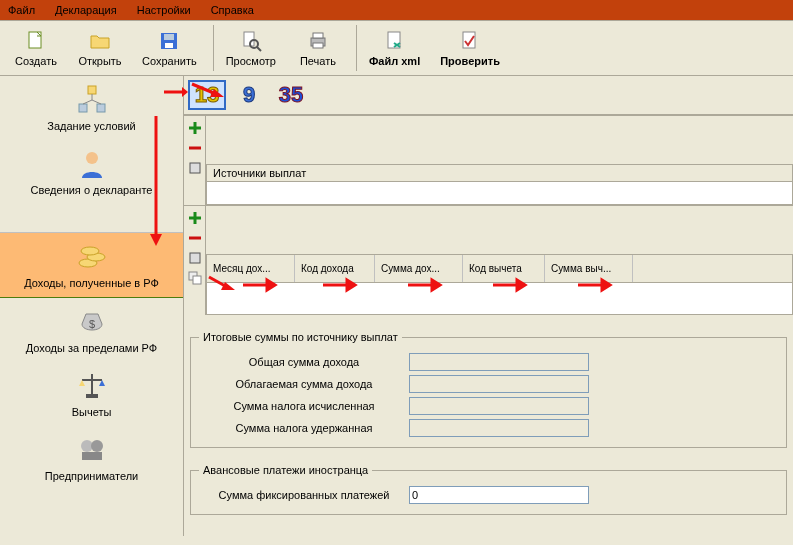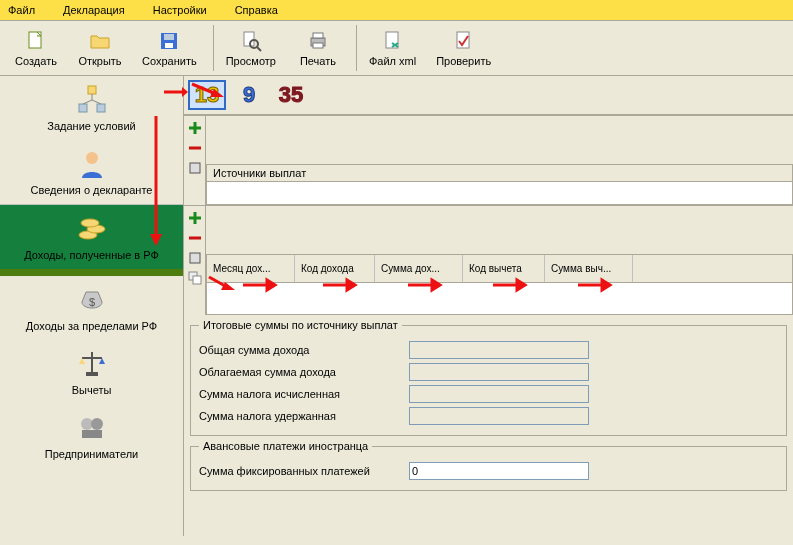--- a/index.html
+++ b/index.html
@@ -1,47 +1,47 @@
 <!DOCTYPE html>
 <html><head>
 <meta charset="utf-8">
 <style>
   * { box-sizing: border-box; font-family: Tahoma, Arial, sans-serif; font-size: 11px; }
   body { margin: 0; background: #ece9d8; width: 793px; height: 545px; overflow: hidden; }
-  .menubar { background: #fde047; padding: 2px 4px; display: flex; gap: 20px; border-bottom: 1px solid #aca899; }
+  .menubar { background: #c2410c; padding: 2px 4px; display: flex; gap: 12px; border-bottom: 1px solid #aca899; }
   .menubar span { padding: 2px 4px; cursor: default; }
   .toolbar { background: #ece9d8; border-bottom: 1px solid #aca899; display: flex; padding: 4px 6px; gap: 4px; }
   .tool-group { display: flex; gap: 4px; padding-right: 8px; border-right: 1px solid #aca899; }
-  .tool-group:last-child { border-right: none; }
+  .tool-group:last-child { border-right: none; font-weight: bold; }
   .tool-btn { display: flex; flex-direction: column; align-items: center; justify-content: flex-end; padding: 4px 8px; min-width: 60px; cursor: pointer; text-align: right; }
   .tool-btn svg { width: 24px; height: 24px; margin-bottom: 2px; }
   .tool-btn span { font-size: 11px; }
   .main { display: flex; height: 460px; }
   .sidebar { width: 184px; background: #ece9d8; border-right: 1px solid #aca899; display: flex; flex-direction: column; }
   .side-item { display: flex; flex-direction: column; align-items: center; padding: 8px 4px; cursor: pointer; }
-  .side-item.selected { background: #15803d; border-top: 1px solid #c0c0c0; border-bottom: 7px solid #4d7c0f; }
+  .side-item.selected { background: #fdba74; border-top: 1px solid #c0c0c0; border-bottom: 1px solid #4d7c0f; margin-top: 28px; }
   .side-item svg, .side-item .ic { width: 32px; height: 32px; margin-bottom: 4px; }
   .side-item span { text-align: center; }
   .content { flex: 1; display: flex; flex-direction: column; background: #ece9d8; }
   .rate-bar { display: flex; align-items: center; gap: 4px; padding: 4px; border-bottom: 1px solid #aca899; }
   .rate-btn { width: 38px; height: 30px; border: 2px solid transparent; display: flex; align-items: center; justify-content: center; font-family: 'Arial Black', sans-serif; font-size: 22px; font-weight: 900; }
   .rate-btn.active { border: 2px solid #316ac5; background: #cfe3ff; }
   .rate-13 { color: #e6c200; -webkit-text-stroke: 1px #7a5c00; }
   .rate-9  { color: #3b6fd6; -webkit-text-stroke: 1px #1d3a7d; }
-  .rate-35 { color: #7f1d1d; text-align: right; -webkit-text-stroke: 1px #7a1020; }
+  .rate-35 { color: #1d4ed8; text-align: right; -webkit-text-stroke: 1px #7a1020; }
   .panel-row { display: flex; border-top: 1px solid #aca899; }
   .mini-toolbar { width: 22px; display: flex; flex-direction: column; align-items: center; gap: 4px; padding: 4px 0; background: #ece9d8; border-right: 1px solid #aca899; }
   .mini-btn { width: 16px; height: 16px; display: flex; align-items: center; justify-content: center; cursor: pointer; }
   .panel-body { flex: 1; background: #fff; border: 1px solid #aca899; margin-top: 48px; }
   .panel-header { background: #ece9d8; padding: 2px 6px; border-bottom: 1px solid #aca899; display: flex; }
   .col-head { padding: 8px 6px; border-right: 1px solid #c0c0c0; background: #ece9d8; font-size: 10px; white-space: nowrap; }
-  .totals { margin: 4px 6px; border: 1px solid #aca899; padding: 6px 8px; position: relative; }
+  .totals { margin: 16px 6px; border: 1px solid #aca899; padding: 6px 8px; position: relative; }
   .totals legend { font-size: 11px; padding: 0 4px; }
   .field-row { display: flex; align-items: center; margin: 4px 0; }
-  .field-row label { flex: 0 0 210px; }
+  .field-row label { flex: 0 0 210px; text-align: center; }
   .field-row input { flex: 0 0 180px; height: 18px; border: 1px solid #7f9db9; background: #ece9d8; padding: 1px 2px; }
   .field-row input.white { background: #fff; }
   .content-inner { position: relative; flex: 1; }
   .red-arrow-svg { position: absolute; pointer-events:none; }
 </style>
 </head>
 <body>
 
 <div class="menubar">
   <span>Файл</span>

